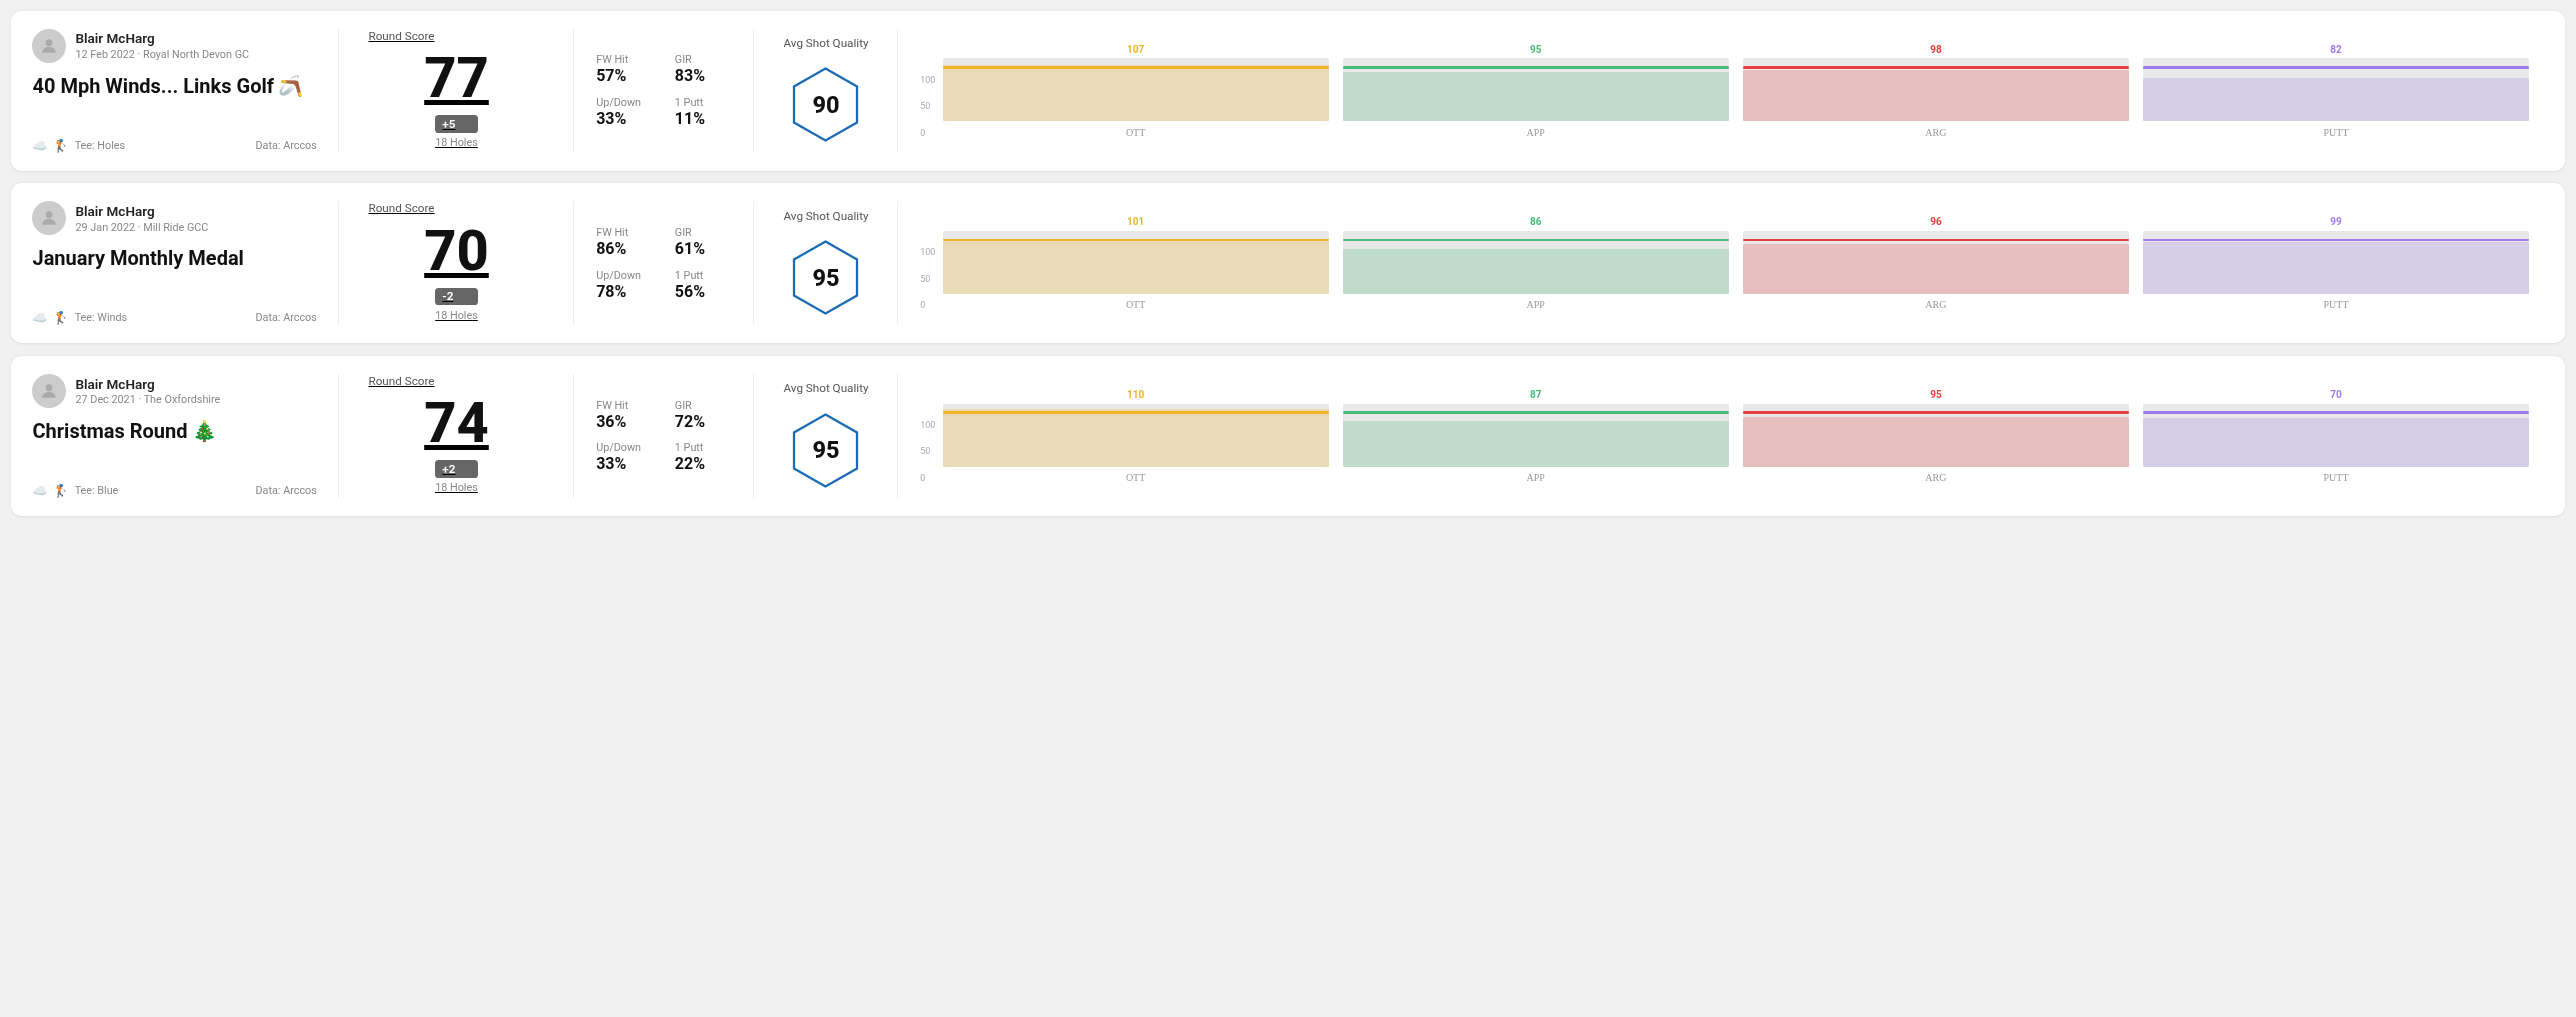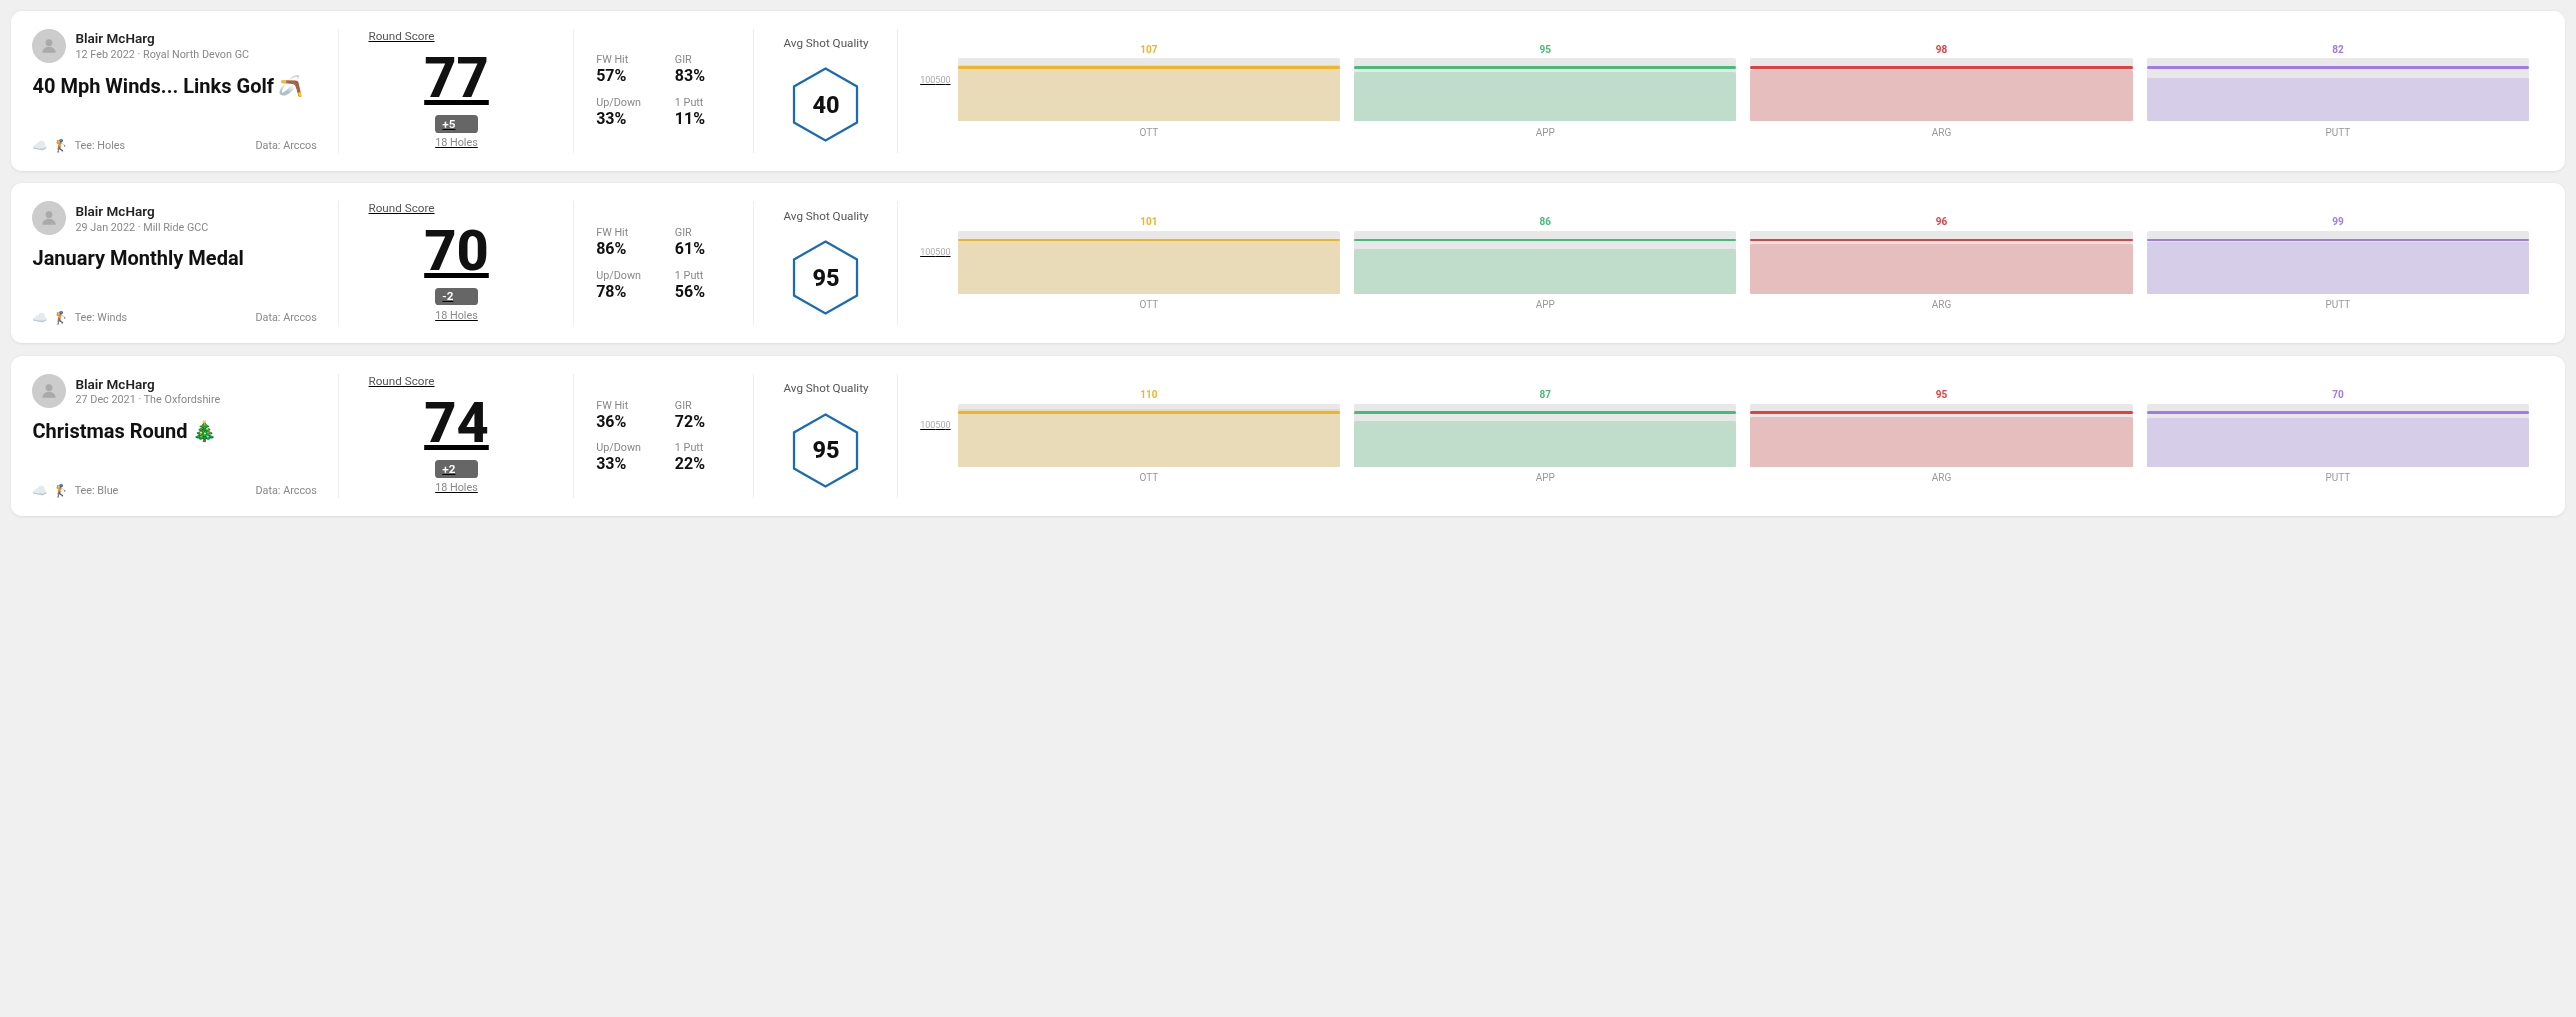--- a/index.html
+++ b/index.html
@@ -217,29 +217,29 @@
       position: absolute;
       left: 0;
       right: 0;
       height: 2.7px;
       border-radius: 1.8px;
     }
     .chart-x-label {
       font-size: 10px;
       color: #999;
       margin-top: 3.6px;
+      font-family: Liberation Serif, serif;
     }
     .chart-y-labels {
       display: flex;
-      flex-direction: row;
+      flex-direction: column;
       justify-content: space-between;
       height: 63px;
       margin-right: 3.6px;
       padding: 0;
-      text-decoration: underline;
     }
     .chart-y-label {
       font-size: 9px;
       color: #aaa;
     }
     .chart-with-y {
       display: flex;
       align-items: flex-end;
       gap: 3.6px;
     }
@@ -313,21 +313,21 @@
         </div>
       </div>
     </div>
 
     <div class="card-quality">
       <div class="section-label">Avg Shot Quality</div>
       <div class="hexagon-container">
         <svg viewBox="0 0 90 90" xmlns="http://www.w3.org/2000/svg">
     <polygon points="45,5 80,25 80,65 45,85 10,65 10,25" fill="none" stroke="#1a6bb5" stroke-width="2.5"></polygon>
   </svg>
-        <div class="hex-score">40</div>
+        <div class="hex-score">90</div>
       </div>
     </div>
 
     <div class="card-chart">
       <div class="chart-with-y">
         <div class="chart-y-labels">
           <span class="chart-y-label">100</span>
           <span class="chart-y-label">50</span>
           <span class="chart-y-label">0</span>
         </div>

